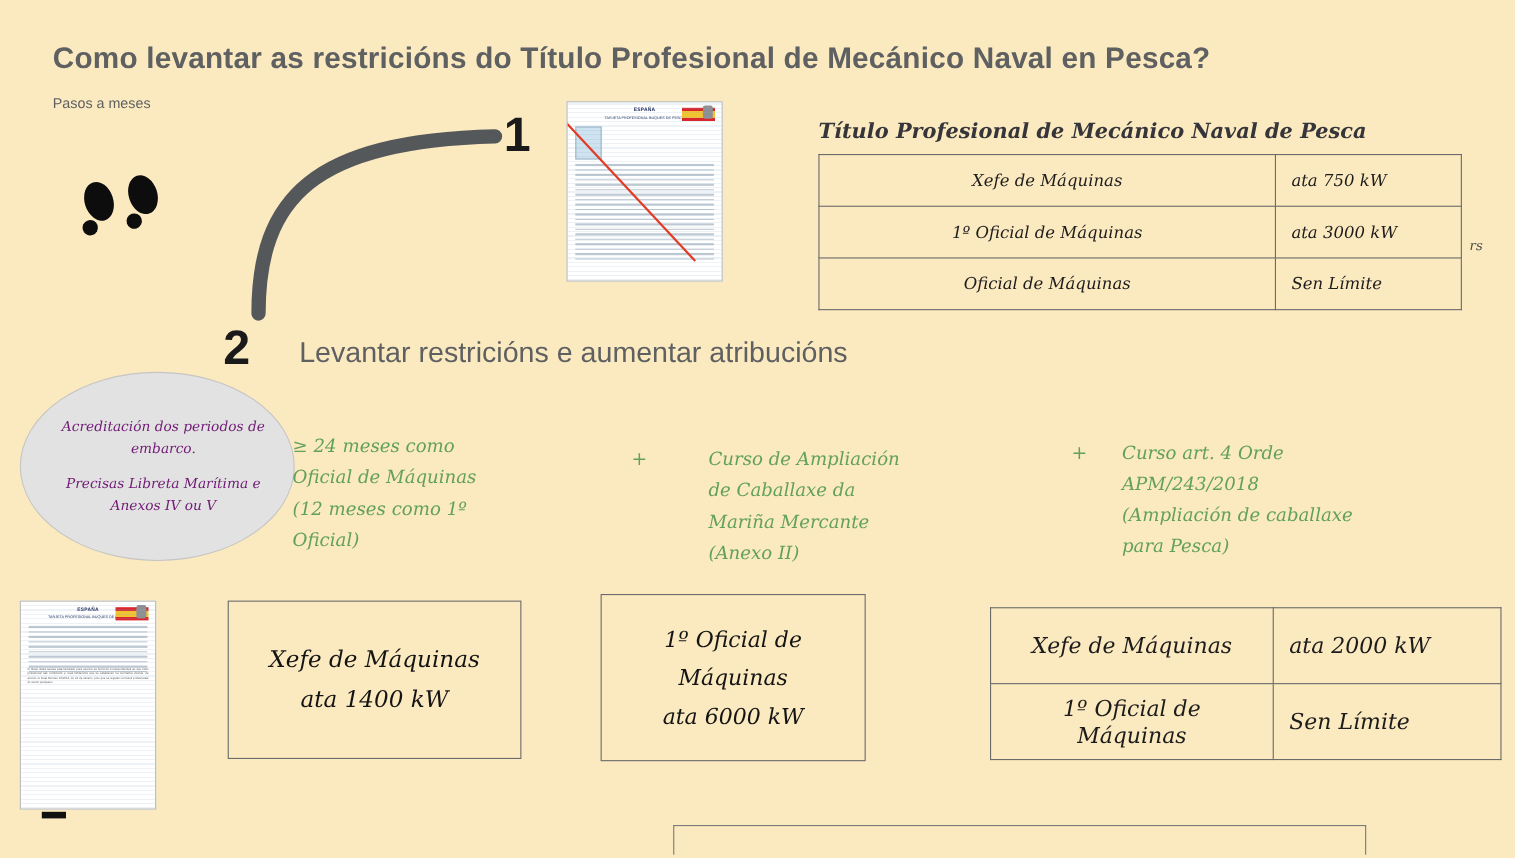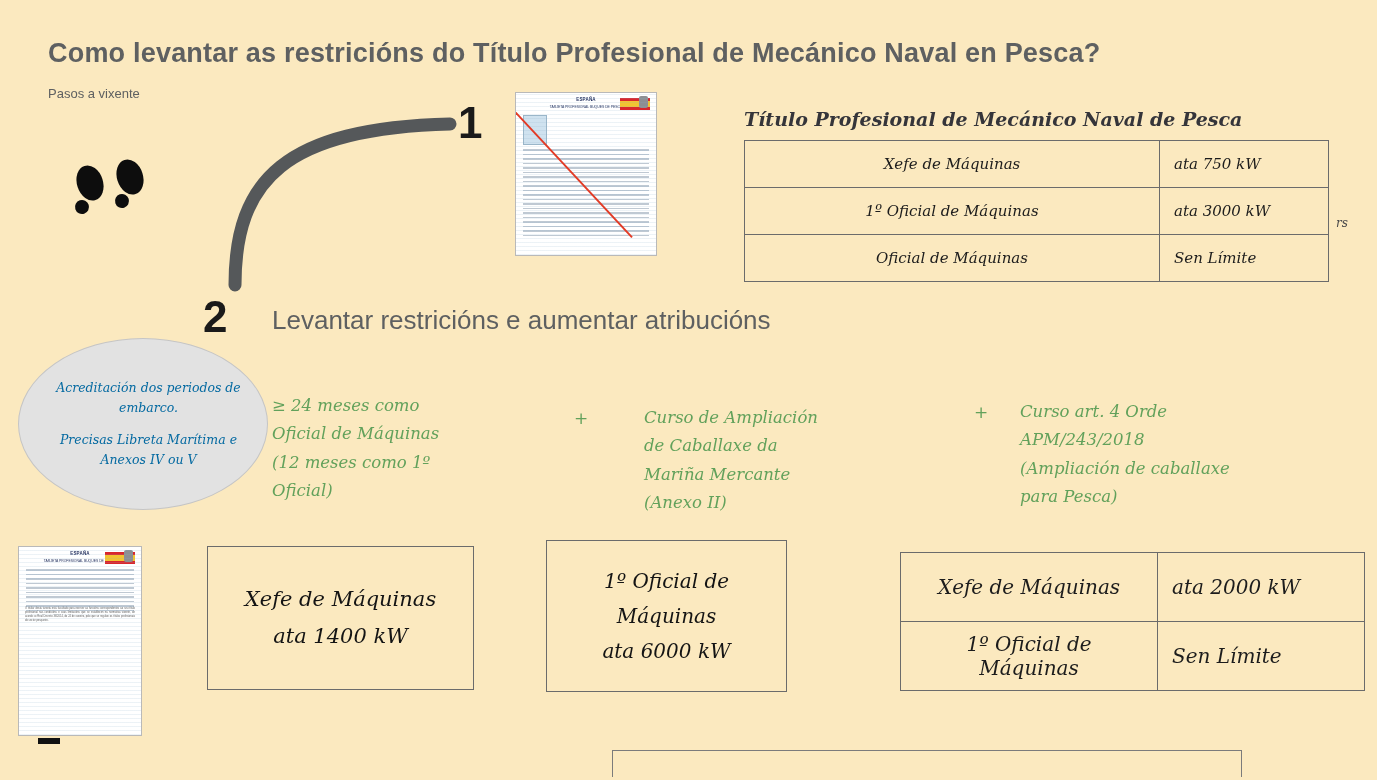--- a/index.html
+++ b/index.html
@@ -219,37 +219,37 @@
     display: flex;
     flex-direction: column;
     align-items: center;
     justify-content: center;
     text-align: center;
   }
   .ellipse p {
     margin: 0 0 12px 11px;
     font-size: 12.5px;
     line-height: 1.6;
-    color: #0369a1;
+    color: #701a75;
     font-family: "DejaVu Serif", serif;
     font-style: italic;
     max-width: 190px;
   }
   .ellipse p:last-child { margin-bottom: 0; }
 
   .green {
     position: absolute;
     color: #62a15b;
     font-family: "DejaVu Serif", serif;
     font-style: italic;
     font-size: 16.5px;
     line-height: 1.72;
     white-space: pre-line;
   }
-  #green1 { left: 272px; top: 392px; }
+  #green1 { left: 266px; top: 392px; }
   #green2 { left: 612px; top: 404px; margin-left: 32px; }
   #green3 { left: 1020px; top: 398px; }
   .plus {
     position: absolute;
     color: #62a15b;
     font-family: "DejaVu Serif", serif;
     font-size: 17px;
   }
   #plus1 { left: 574px; top: 408px; }
   #plus2 { left: 974px; top: 402px; }
@@ -285,21 +285,21 @@
     border-right: 1px solid #7b7b7b;
     border-top: 1px solid #7b7b7b;
   }
 </style>
 </head>
 <body>
 
 <div class="canvas">
 
   <div class="title">Como levantar as restricións do Título Profesional de Mecánico Naval en Pesca?</div>
-  <div class="subtitle">Pasos a vixente</div>
+  <div class="subtitle">Pasos a meses</div>
 
   <svg class="footprints-svg" width="120" height="70" viewBox="0 0 120 70">
     <ellipse cx="22" cy="28" rx="13" ry="18" transform="rotate(-18 22 28)" fill="#0d0d0d"></ellipse>
     <ellipse cx="14" cy="52" rx="7" ry="7" transform="rotate(-18 14 52)" fill="#0d0d0d"></ellipse>
     <ellipse cx="62" cy="22" rx="13" ry="18" transform="rotate(-18 62 22)" fill="#0d0d0d"></ellipse>
     <ellipse cx="54" cy="46" rx="7" ry="7" transform="rotate(-18 54 46)" fill="#0d0d0d"></ellipse>
   </svg>
 
   <svg class="arrow-svg" width="260" height="200" viewBox="0 0 260 200">
     <path d="M 20 185 C 20 80, 70 28, 235 24" stroke="#55585a" stroke-width="13" fill="none" stroke-linecap="round"></path>

